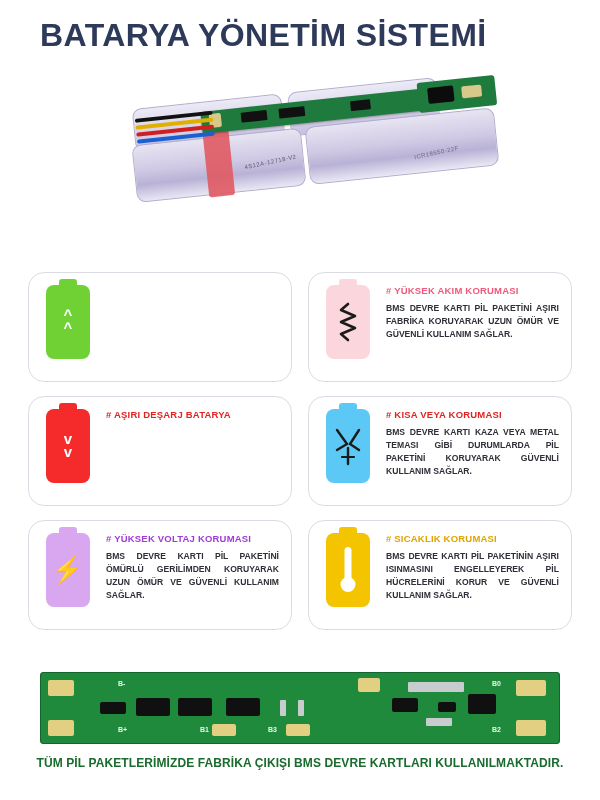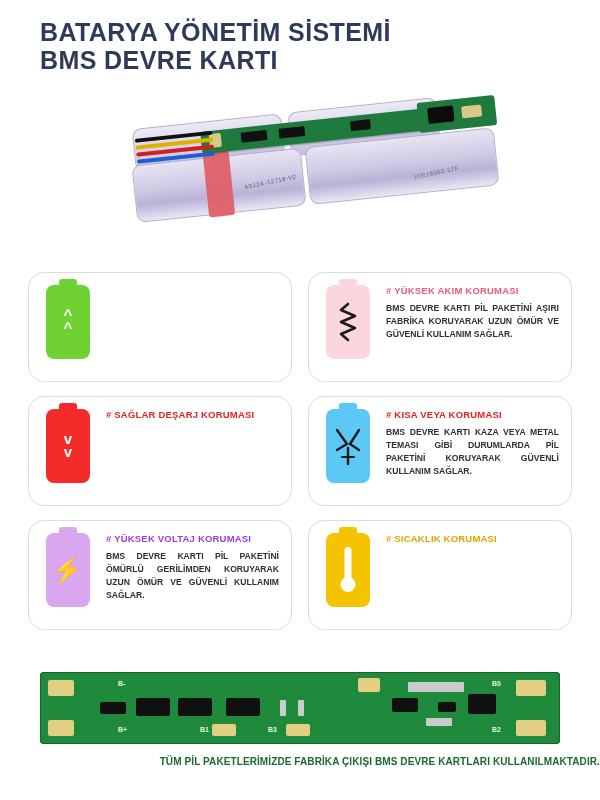--- a/index.html
+++ b/index.html
@@ -22,21 +22,21 @@
   .logo-mark .c1, .logo-mark .c2 {
     position: absolute; border: 3px solid #fff; border-radius: 50%;
     width: 15px; height: 15px; top: 1px;
   }
   .logo-mark .c1 { left: 0; }
   .logo-mark .c2 { left: 8px; background: #ee2b2b; }
   .logo-text { color:#fff; font-size: 12px; letter-spacing: .5px; font-weight: 700; }
 
   .titles { margin-left: 18px; }
   .title-line {
-    font-size: 25px; font-weight: 800; color: #2e3a59; letter-spacing: .4px;
+    font-size: 32px; font-weight: 800; color: #2e3a59; letter-spacing: .4px;
     line-height: 1.12; font-family: "Liberation Sans", sans-serif;
   }
 
   
   .hero { position: relative; width: 600px; height: 165px; margin-top: 4px; }
   .pack {
     position: absolute; left: 92px; top: 30px; width: 410px; height: 96px;
     transform: rotate(-6deg);
   }
   .cell {
@@ -125,33 +125,32 @@
   .board {
     width: 100%; height: 100%; background: #1f8a3c; border-radius: 4px; position: relative;
     box-shadow: inset 0 0 0 1px #15662c;
   }
   .gold { position:absolute; background:#e2cf82; border-radius:2px; }
   .blk { position:absolute; background:#101010; border-radius:2px; }
   .silv { position:absolute; background:#c9ccce; border-radius:1px; }
   .btxt { position:absolute; font-size:7px; color:#eaf6e9; font-weight:700; }
 
   .footer-note {
-    position: absolute; left: 0; top: 756px; width: 600px; text-align: right;
-    font-size: 10px; font-weight: 800; color: #1a6b2e; letter-spacing: .1px;
+    position: absolute; left: 0; top: 756px; width: 600px; text-align: center;
+    font-size: 12px; font-weight: 800; color: #1a6b2e; letter-spacing: .1px;
   }
 </style>
 </head>
 <body>
 
 <div class="page">
 
   <div class="header">
     <div class="titles">
       <div class="title-line">BATARYA YÖNETİM SİSTEMİ</div>
-      <div class="title-line">BMS DEVRE KARTI</div>
     </div>
   </div>
 
   <div class="hero">
     <div class="pack">
       <div class="cell c-c"></div>
       <div class="cell c-d"></div>
       <div class="cell c-a"></div>
       <div class="cell c-b"></div>
       <div class="wrap-red"></div>
@@ -201,21 +200,21 @@
       </div>
     </div>
 
     <div class="card">
       <div class="icon-box">
         <div class="batt" style="background:#f52a2a">
           <div class="chev" style="color:#fff">v<br>v</div>
         </div>
       </div>
       <div class="card-body">
-        <div class="card-title" style="color:#e02323"># SAĞLAR DEŞARJ KORUMASI</div>
+        <div class="card-title" style="color:#e02323"># AŞIRI DEŞARJ BATARYA</div>
       </div>
     </div>
 
     <div class="card">
       <div class="icon-box">
         <div class="shortc">
           <svg width="30" height="44" viewBox="0 0 30 44">
             <path d="M4 6 L14 20 L4 26" fill="none" stroke="#1b1b1b" stroke-width="2.4" stroke-linecap="round"></path>
             <path d="M26 6 L17 20 L26 26" fill="none" stroke="#1b1b1b" stroke-width="2.4" stroke-linecap="round"></path>
             <path d="M15 24 L15 40" stroke="#1b1b1b" stroke-width="2.4" stroke-linecap="round"></path>
@@ -243,20 +242,21 @@
 
     <div class="card">
       <div class="icon-box">
         <div class="thermo">
           <span class="stem"></span>
             <span class="bulb"></span>
         </div>
       </div>
       <div class="card-body">
         <div class="card-title" style="color:#e0a400"># SICAKLIK KORUMASI</div>
+        <div class="card-text">BMS DEVRE KARTI PİL PAKETİNİN AŞIRI ISINMASINI ENGELLEYEREK PİL HÜCRELERİNİ KORUR VE GÜVENLİ KULLANIM SAĞLAR.</div>
       </div>
     </div>
 
   </div>
 
   <div class="board-wrap">
     <div class="board">
       <span class="gold" style="left:8px;  top:8px;  width:26px; height:16px;"></span>
       <span class="gold" style="left:8px;  top:48px; width:26px; height:16px;"></span>
       <span class="gold" style="left:318px;top:6px;  width:22px; height:14px;"></span>

